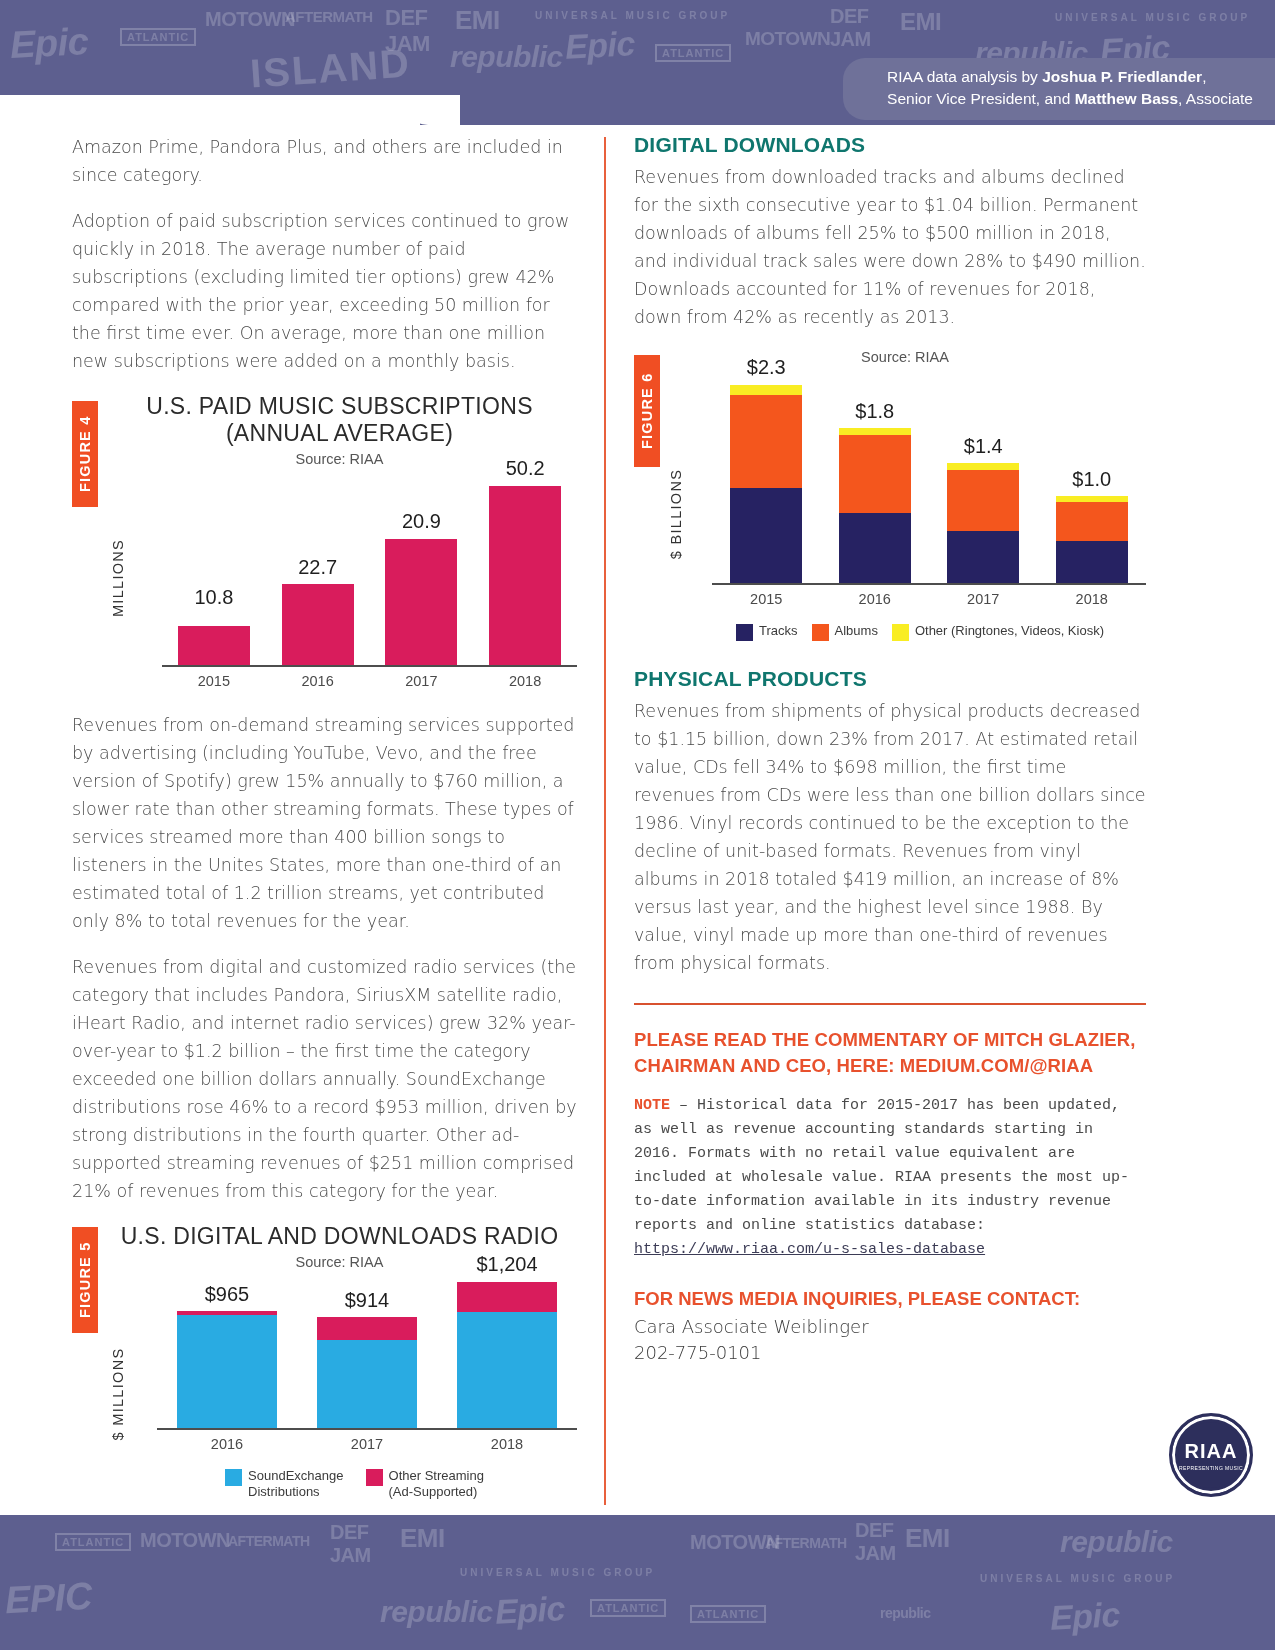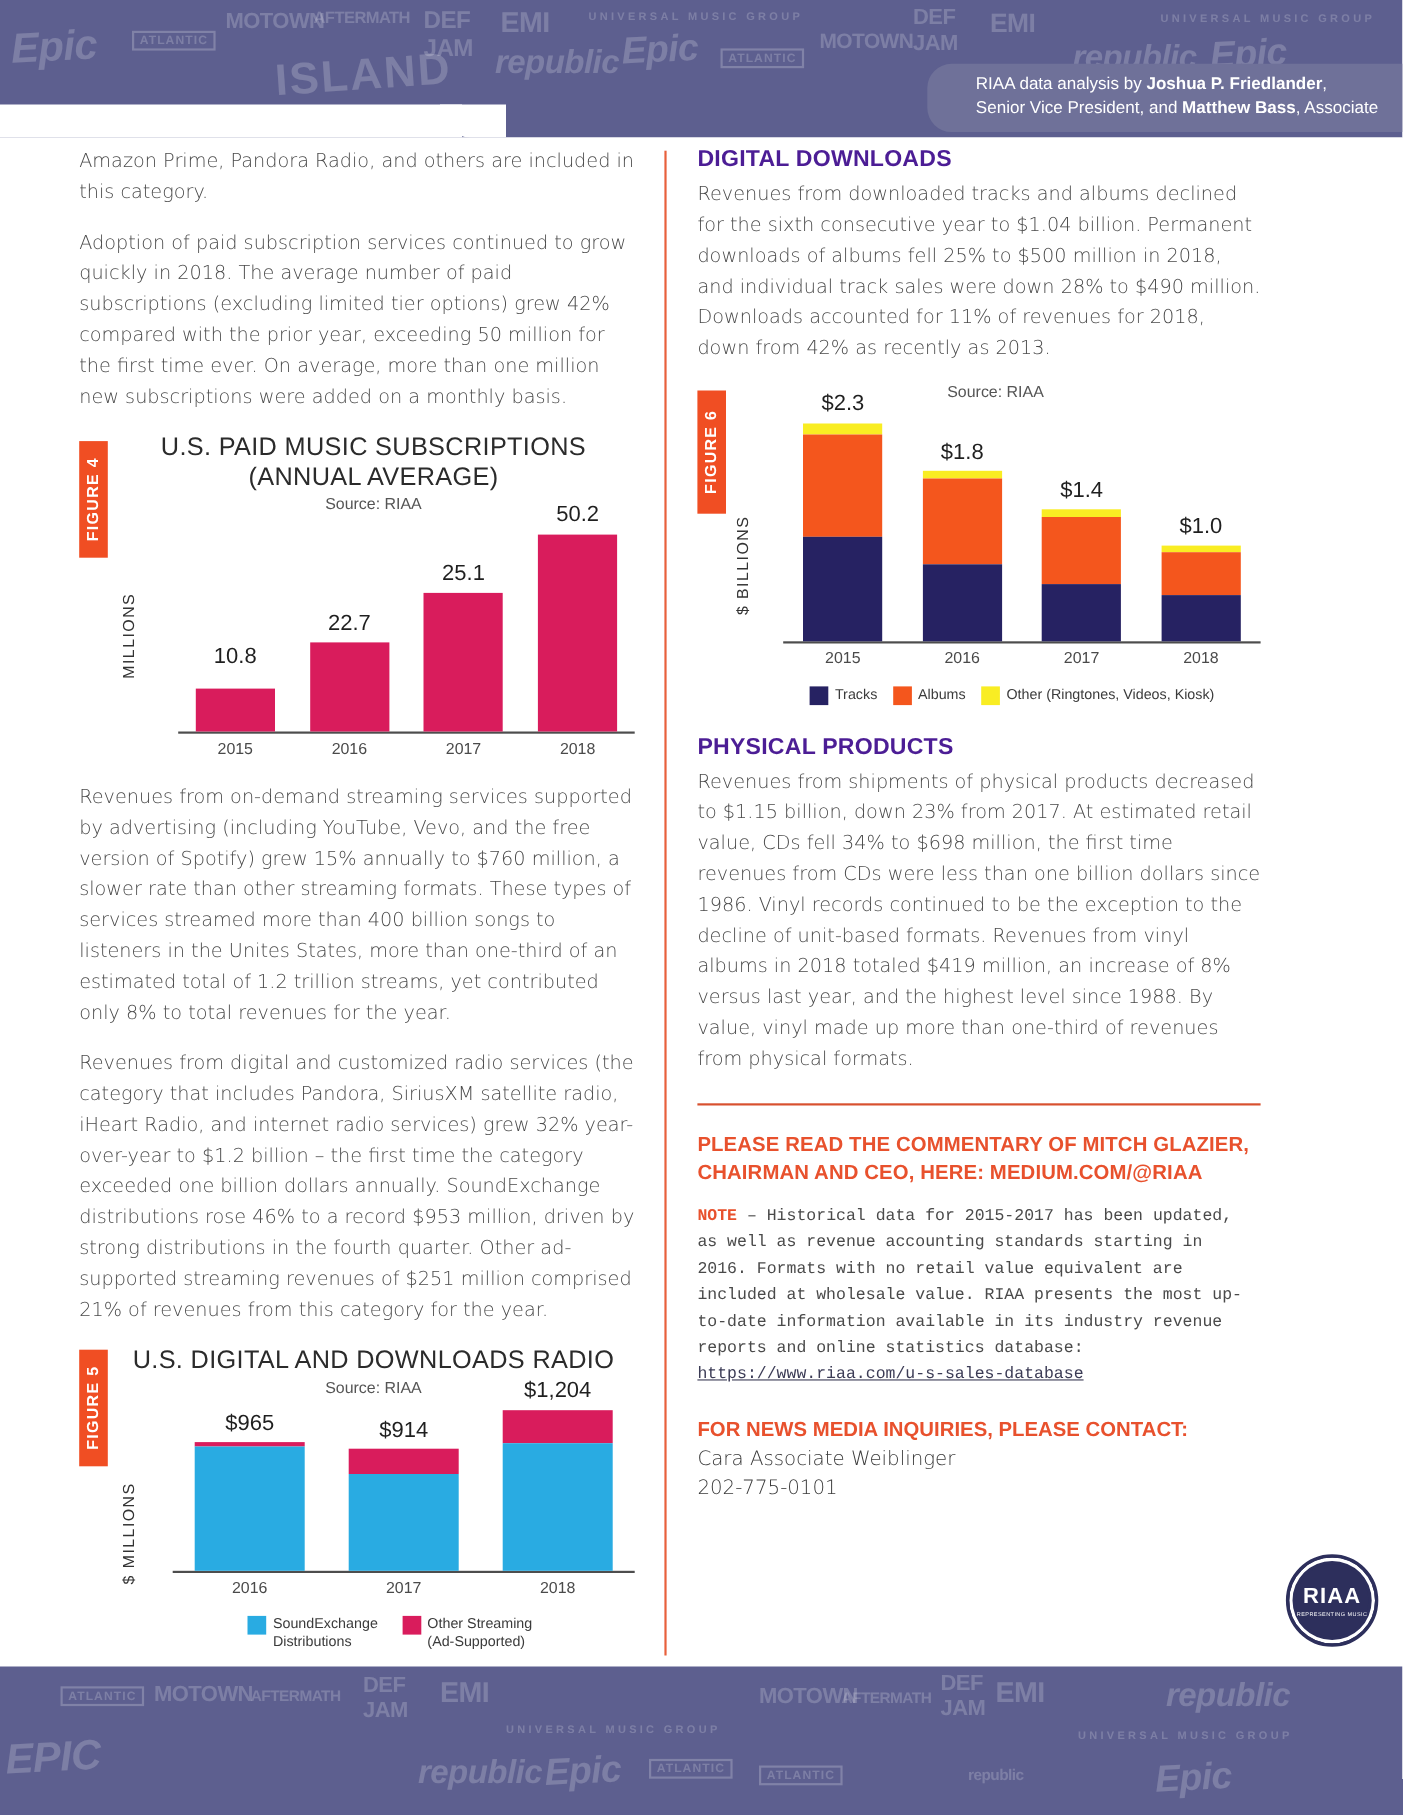--- a/index.html
+++ b/index.html
@@ -74,21 +74,21 @@
   p.body {
     font-size: 17.5px;
     line-height: 1.60;
     color: #4a4a4a;
     margin-bottom: 18px;
     font-family: "DejaVu Sans", sans-serif;
     font-weight: 300;
   }
 
   h2.section {
-    font-size: 21px; font-weight: 700; color: #4c1d95;
+    font-size: 21px; font-weight: 700; color: #0f766e;
     letter-spacing: 0.2px; margin-bottom: 6px;
   }
 
   
   .figure { position: relative; margin: 8px 0 10px 0; }
   .fig-tag {
     position: absolute; left: 0; top: 8px;
     width: 26px; height: 106px;
     background: #f04e23; color: #ffffff;
     font-size: 14.5px; font-weight: 700; letter-spacing: 1.2px;
@@ -196,21 +196,21 @@
 
 <div class="byline">
   <span><span>RIAA data analysis by </span><b>Joshua P. Friedlander</b><span>,</span></span><br>
   <span><span>Senior Vice President, and </span><b>Matthew Bass</b><span>, Associate</span></span>
 </div>
 
 <div class="page">
   <div class="divider-v"></div>
 
   <div class="col-left">
-    <p class="body">Amazon Prime, Pandora Radio, and others are included in this category.</p>
+    <p class="body">Amazon Prime, Pandora Plus, and others are included in since category.</p>
     <p class="body">Adoption of paid subscription services continued to grow quickly in 2018. The average number of paid subscriptions (excluding limited tier options) grew 42% compared with the prior year, exceeding 50 million for the first time ever. On average, more than one million new subscriptions were added on a monthly basis.</p>
 
     <div class="figure">
       <div class="fig-tag">FIGURE 4</div>
       <div class="fig-head">
         <div class="fig-title">
           <span>U.S. PAID MUSIC SUBSCRIPTIONS</span><br>
           <span>(ANNUAL AVERAGE)</span>
         </div>
         <div class="fig-source">Source: RIAA</div>
@@ -221,21 +221,21 @@
 
           <div class="bargroup">
             <div class="vlabel" style="bottom:56px;">10.8</div>
             <div class="bar" style="height:39px;width:72px;background:#d91c5c;"></div>
           </div>
           <div class="bargroup">
             <div class="vlabel" style="bottom:86px;">22.7</div>
             <div class="bar" style="height:81px;width:72px;background:#d91c5c;"></div>
           </div>
           <div class="bargroup">
-            <div class="vlabel" style="bottom:132px;">25.1</div>
+            <div class="vlabel" style="bottom:132px;">20.9</div>
             <div class="bar" style="height:126px;width:72px;background:#d91c5c;"></div>
           </div>
           <div class="bargroup">
             <div class="vlabel" style="bottom:185px;">50.2</div>
             <div class="bar" style="height:179px;width:72px;background:#d91c5c;"></div>
           </div>
 
         </div>
         <div class="xaxis">
           <span>2015</span>

